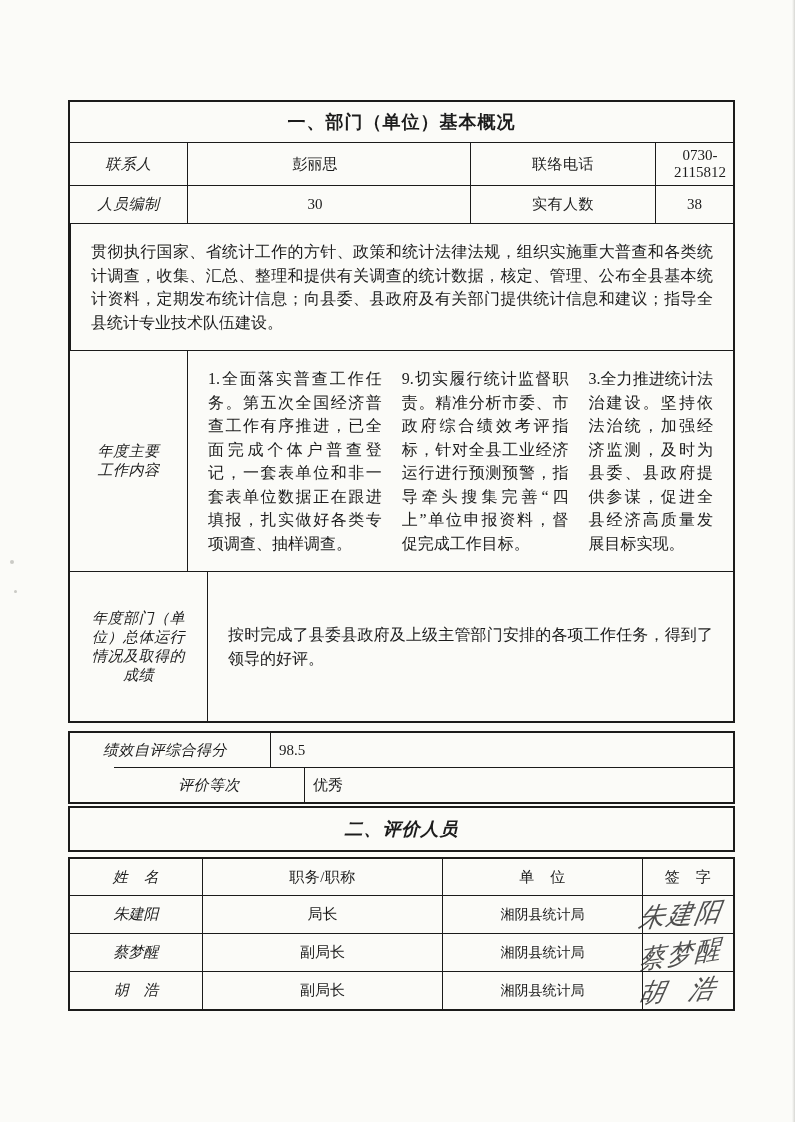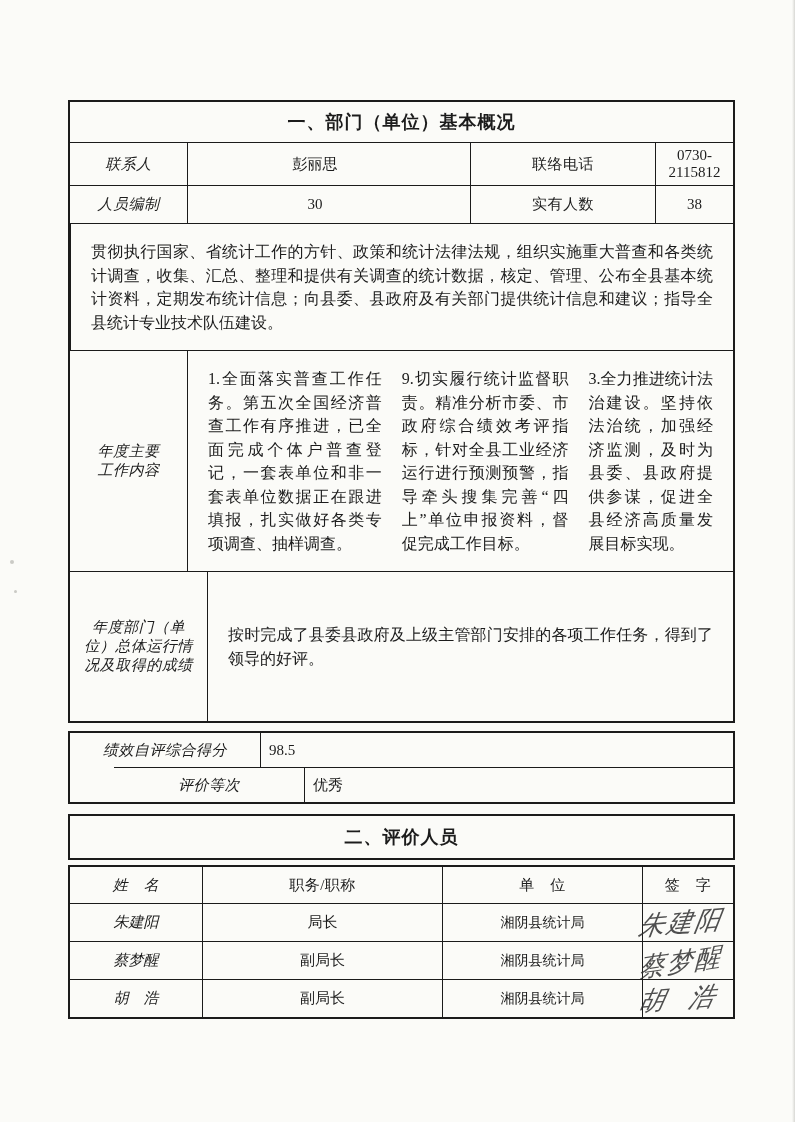--- a/index.html
+++ b/index.html
@@ -9,21 +9,21 @@
     font-family:"Liberation Serif","DejaVu Serif",serif;
     color:#1c1c1c;
     position:relative;
     overflow:hidden;
   }
   .scan-edge{position:absolute;right:0;top:0;width:3px;height:100%;background:linear-gradient(to left,#d8d8d4,transparent);}
   .sheet{position:absolute;left:68px;top:100px;width:667px;}
   .block{border:2px solid #1b1b1b;box-sizing:border-box;background:transparent;}
   .row{display:flex;border-top:1.5px solid #1b1b1b;align-items:stretch;box-sizing:border-box;}
   .row.first{border-top:none;}
-  .cell{border-left:1.5px solid #1b1b1b;display:flex;align-items:center;justify-content:center;text-align:center;padding:4px 12px;box-sizing:border-box;flex-shrink:0;}
+  .cell{border-left:1.5px solid #1b1b1b;display:flex;align-items:center;justify-content:center;text-align:center;padding:4px 18px;box-sizing:border-box;flex-shrink:0;}
   .cell.nol{border-left:none;font-style:italic;}
   .cell.grow{flex:1 1 auto;}
   .label{font-size:15px;letter-spacing:.5px;}
   .value{font-size:15px;}
   .title-row{min-height:40px;}
   .title-cell{flex:1;border-left:none;font-weight:bold;font-size:18px;letter-spacing:1px;}
   .content-cell{align-items:flex-start;justify-content:flex-start;text-align:left;padding:6px 10px;}
   .content-cell p{margin:10px;font-size:16px;line-height:1.47;text-align:justify;}
   .w-117{flex-basis:117px;}
   .w-137{flex-basis:137px;}
@@ -31,28 +31,28 @@
   .w-255{flex-basis:255px;}
   .w-185{flex-basis:185px;margin-left:28px;}
   .w-132{flex-basis:132px;}
   .w-240{flex-basis:240px;}
   .w-200{flex-basis:200px;}
   .h-40{min-height:40px;}
   .h-38{min-height:38px;}
   .h-106{min-height:106px;}
   .h-214{min-height:214px;}
   .h-150{min-height:150px;}
-  .h-34{min-height:34px;}
+  .h-34{min-height:34px;gap:10px;}
   .h-35{min-height:35px;margin-left:44px;}
   .h-42{min-height:42px;}
   .h-36{min-height:36px;}
   .narrow-label{max-width:76px;display:inline-block;}
   .left-val{justify-content:flex-start;text-align:left;padding-left:8px;}
   .gap8{margin-top:8px;}
-  .gap10{margin-top:10px;}
+  .gap10{margin-top:2px;font-style:italic;}
   .gap5{margin-top:5px;}
   .center-text{display:flex;align-items:center;}
   .sig-cell{position:relative;overflow:visible;}
   .sig{
     position:absolute;top:50%;left:-4px;
     white-space:nowrap;font-style:italic;
     font-family:"DejaVu Serif",serif;
     font-size:26px;color:#2a2a2a;opacity:.82;
     letter-spacing:2px;pointer-events:none;
   }

